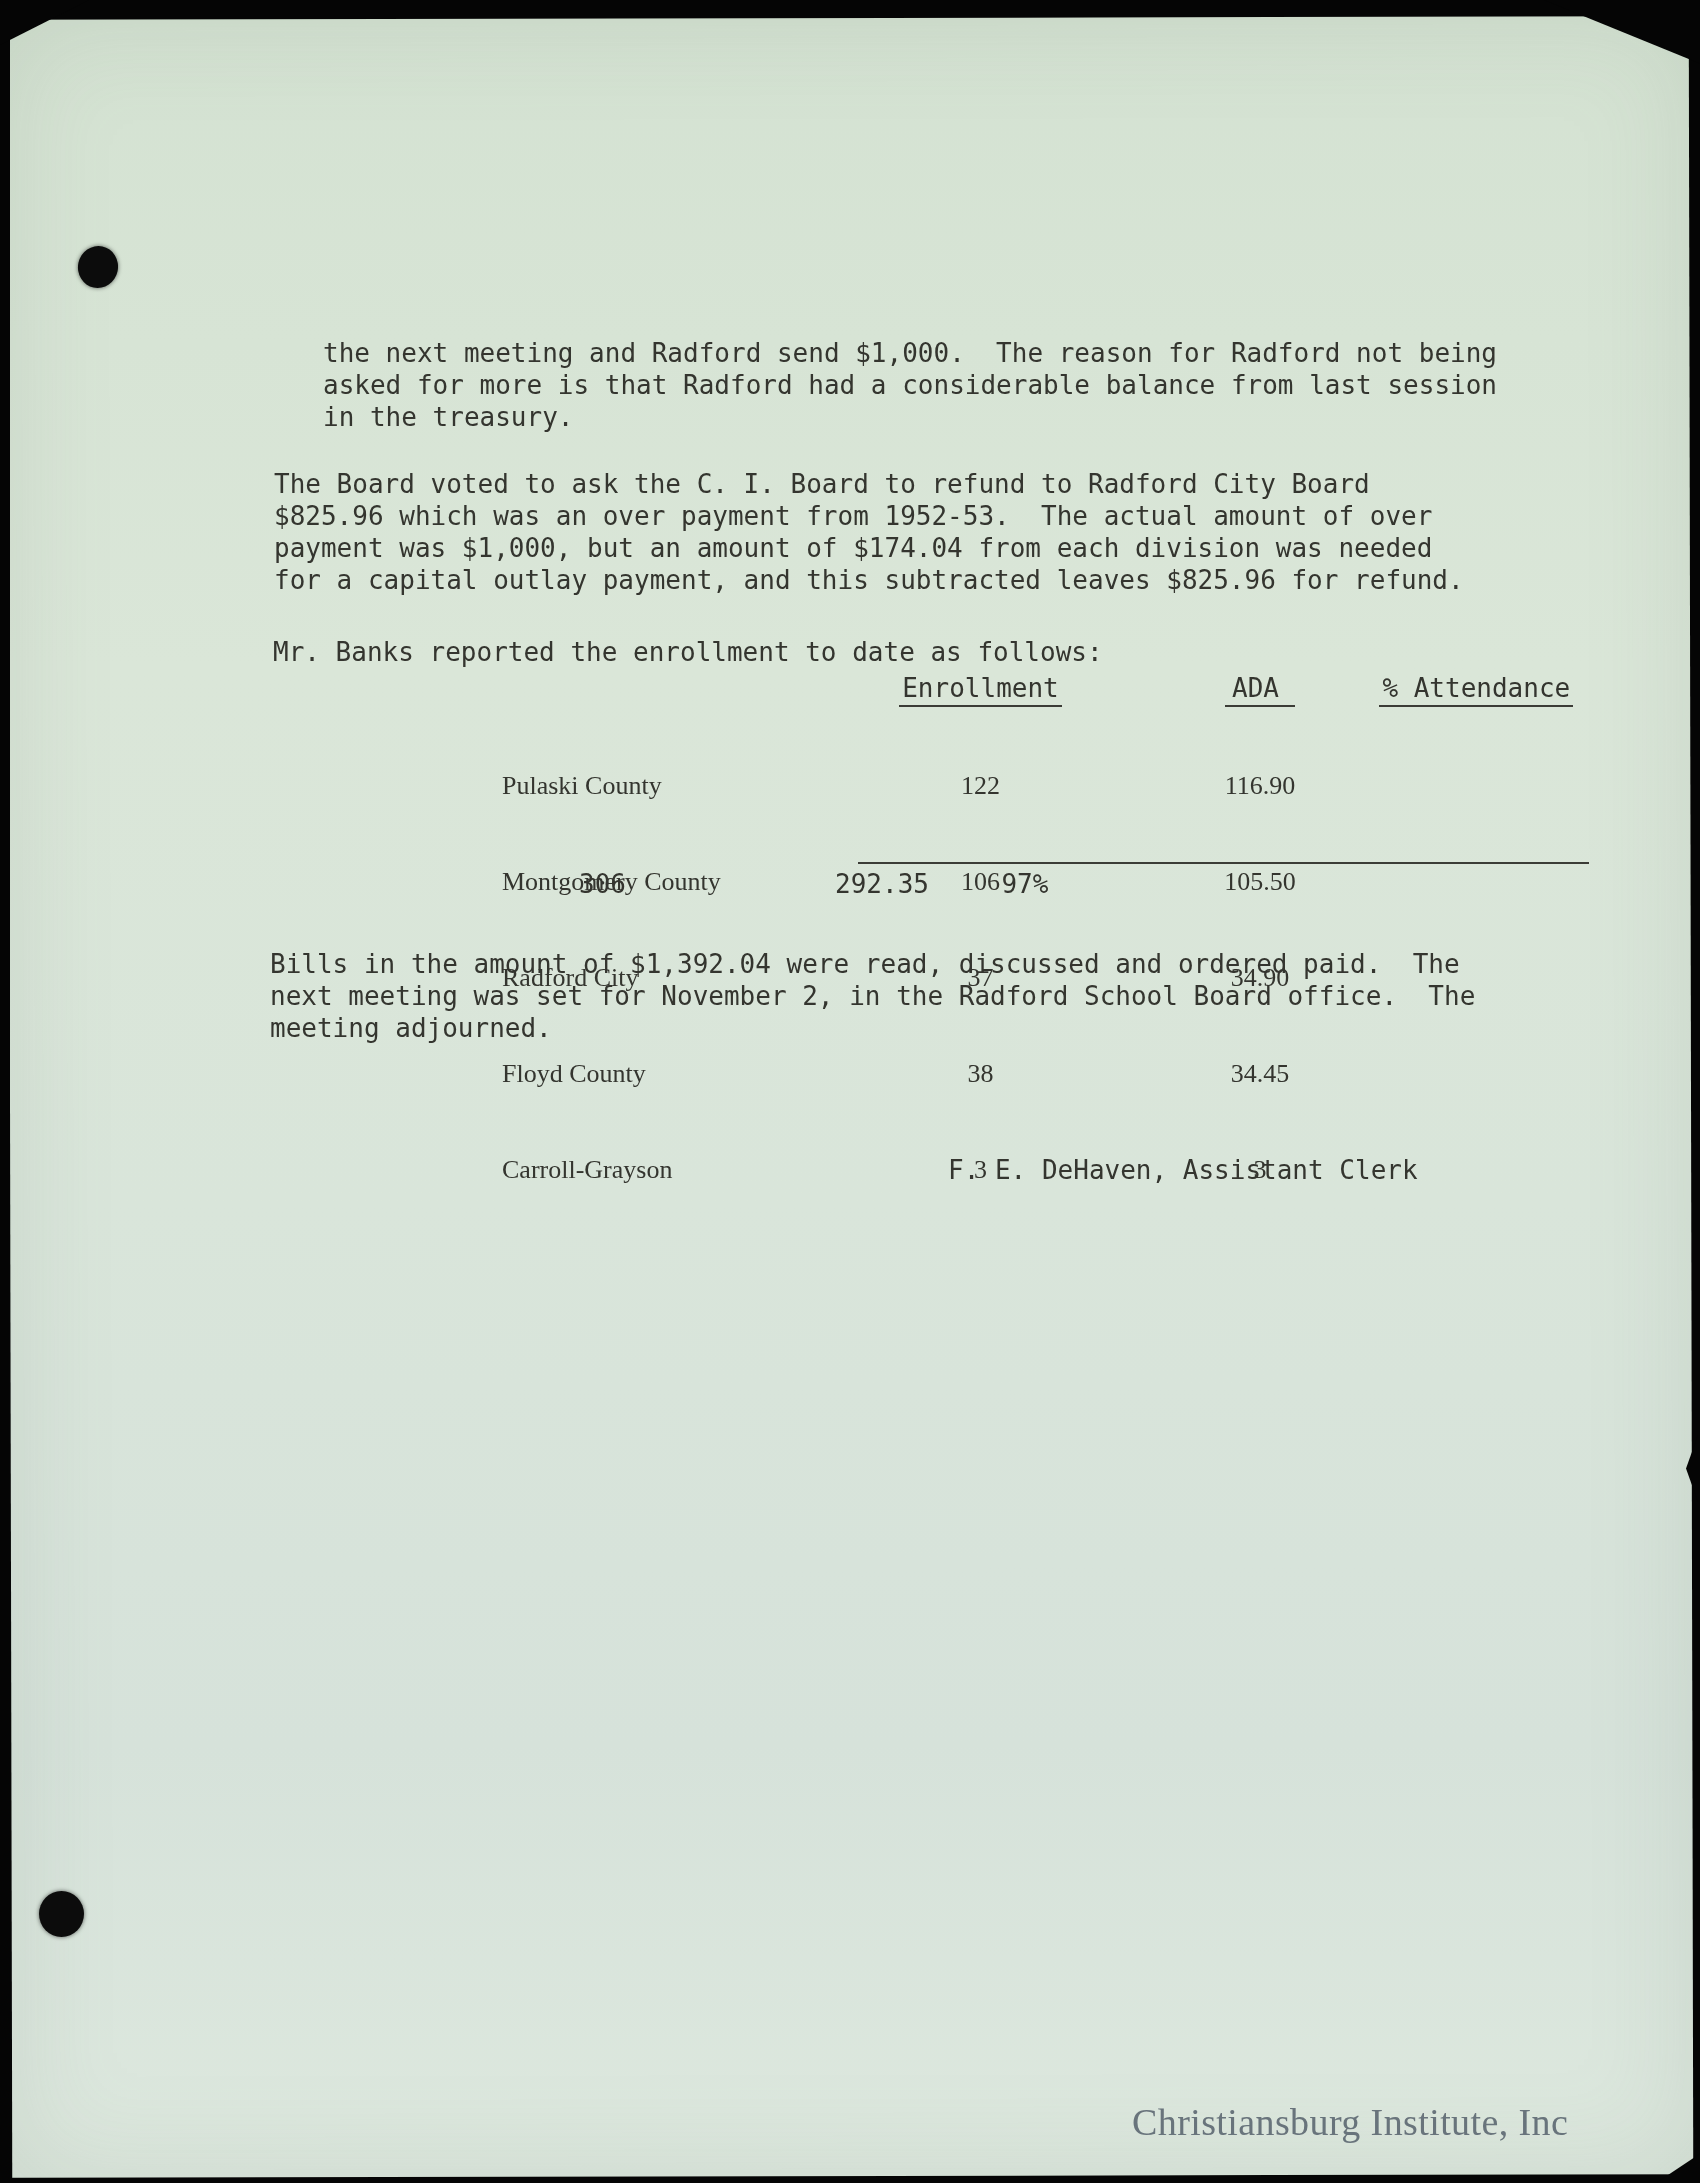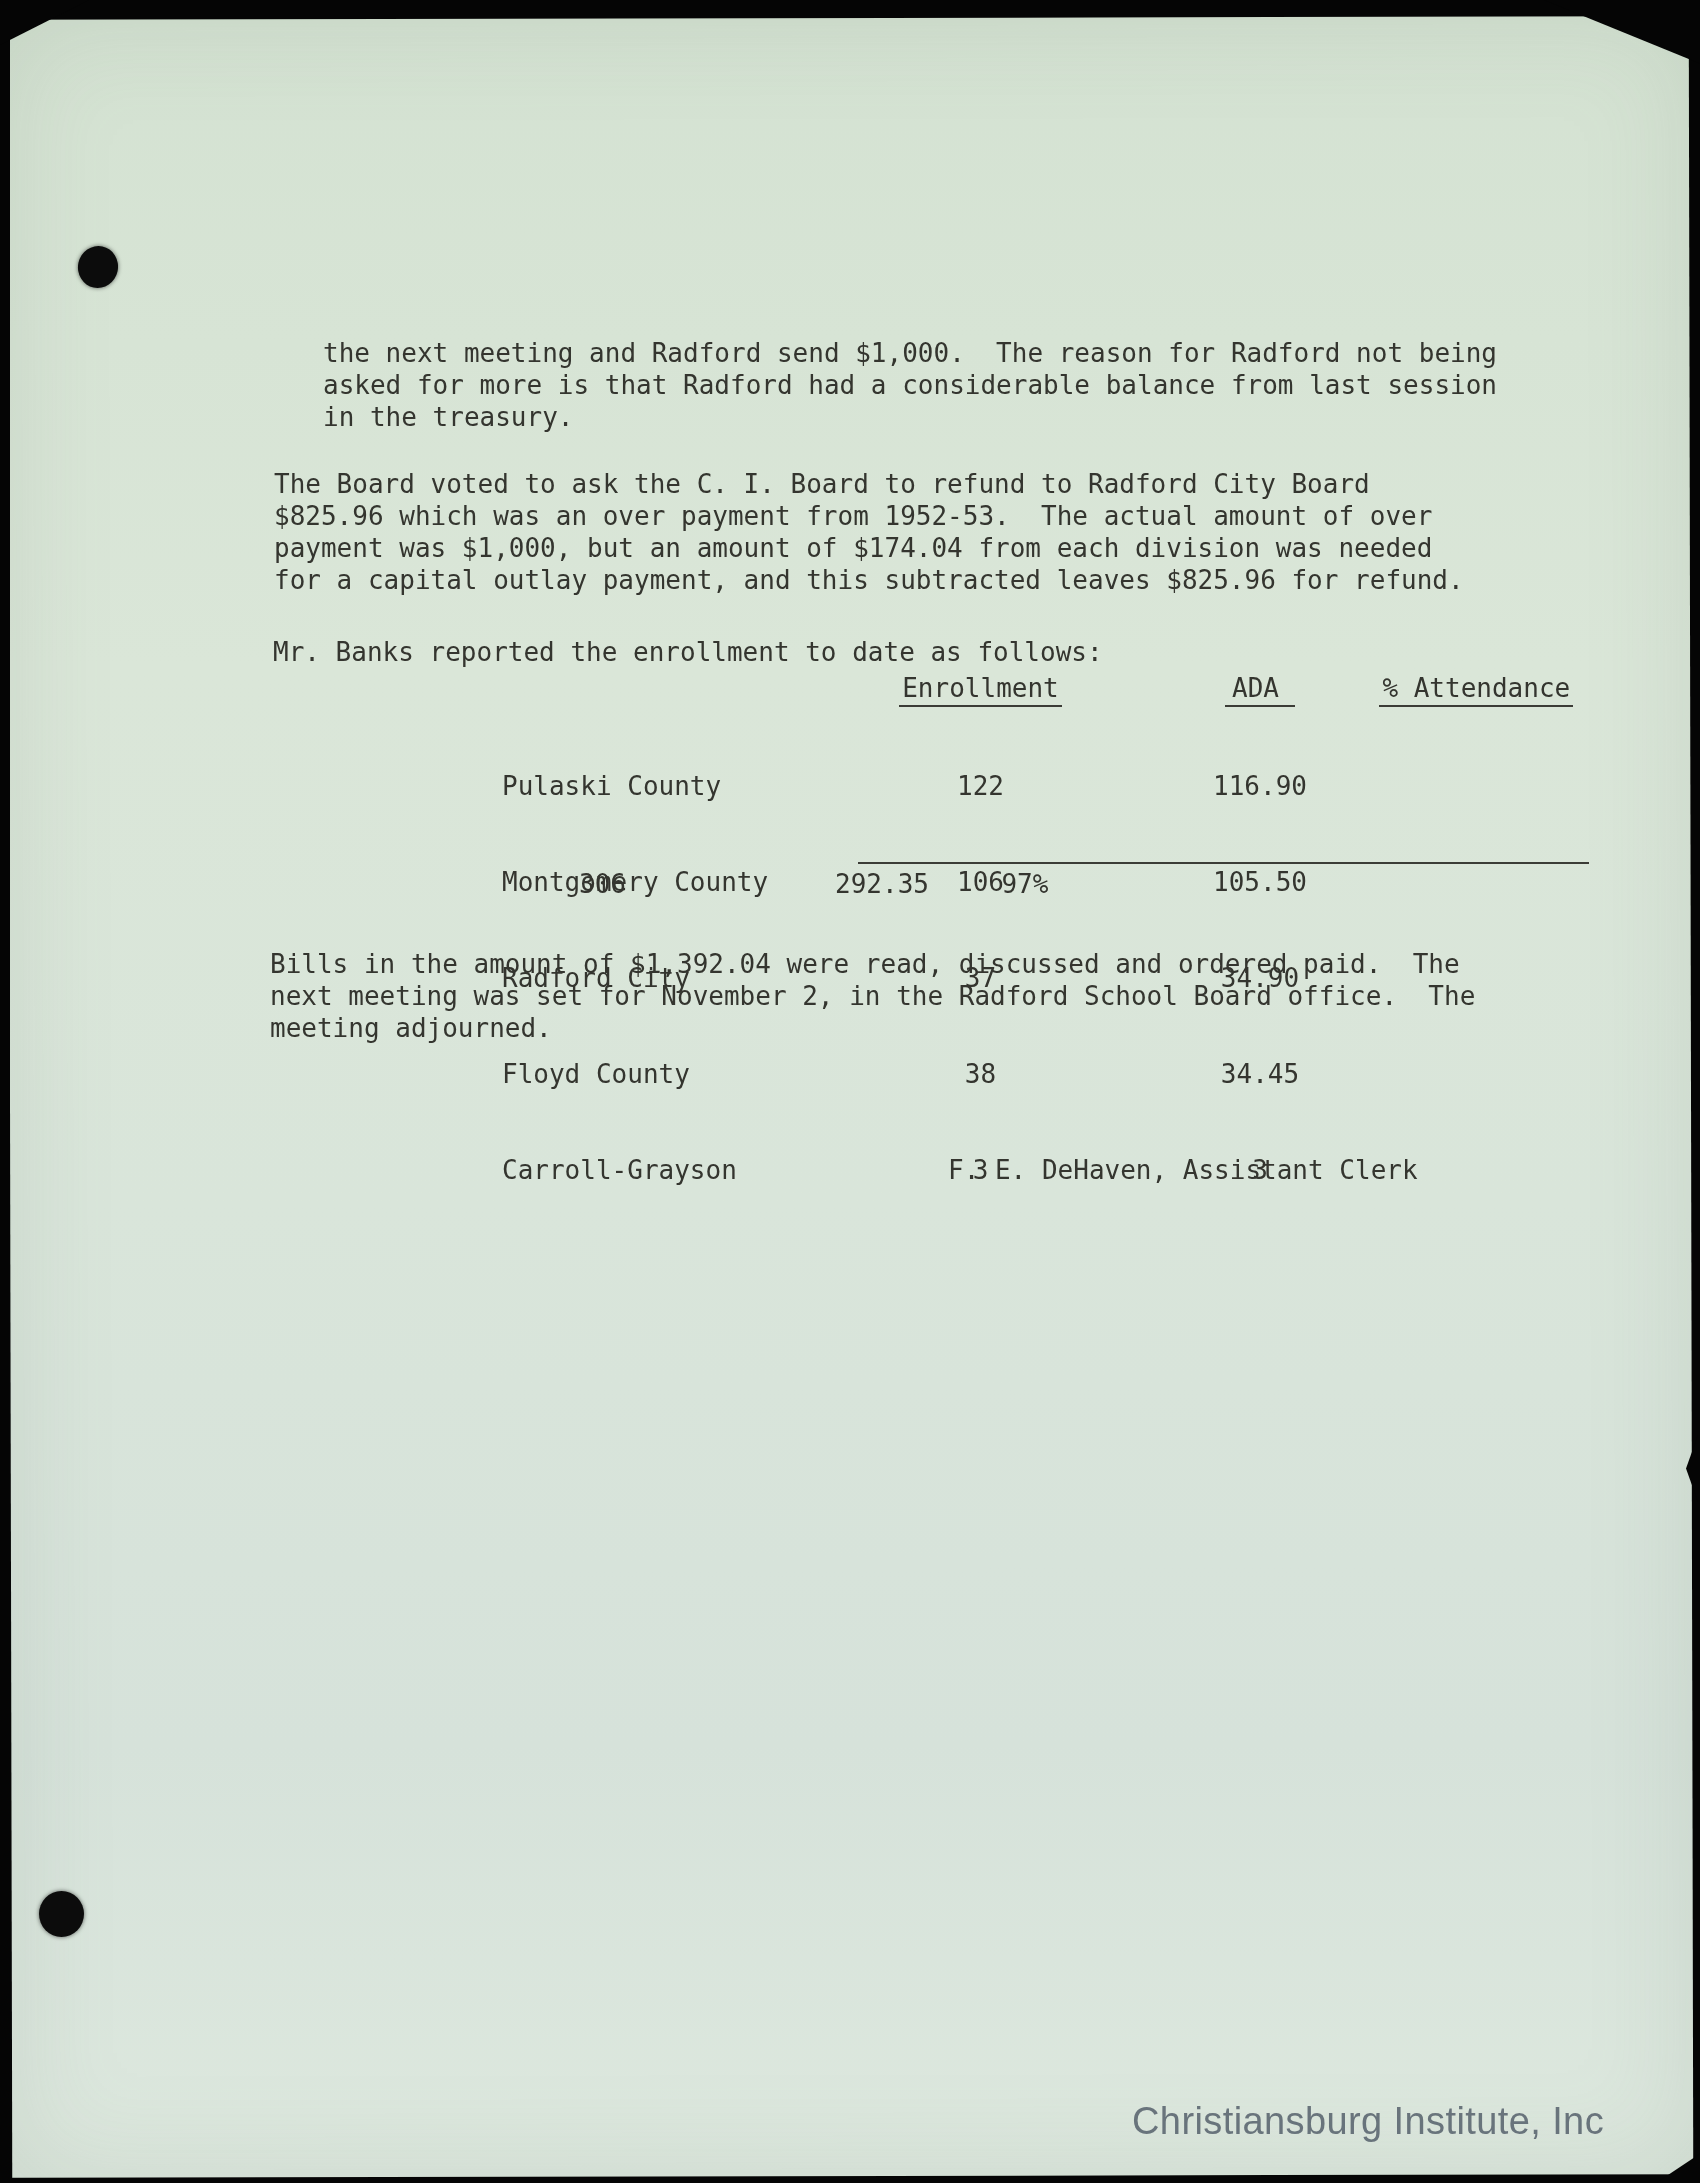--- a/index.html
+++ b/index.html
@@ -39,38 +39,38 @@
     font-size:26px;
     line-height:32px;
     white-space:pre;
     z-index:3;
     letter-spacing:0px;
   }
   .para{white-space:pre;}
 
   .tbl-header{left:502px;top:672px;display:flex;}
   .tbl-rows{left:502px;top:706px;}
-  .trow{display:flex;height:32px;}
+  .trow{display:flex;height:32px;font-family:Liberation Serif, serif;}
   .cell-name{width:378px;text-align:left;}
   .cell-enroll{width:201px;text-align:center;}
   .cell-gap1{width:82px;}
   .cell-ada{width:194px;text-align:center;}
   .cell-gap2{width:22.4px;}
   .cell-att{width:224px;text-align:left;}
   .hdr-underline{border-bottom:2.2px solid #3b3c36;display:inline-block;padding:0 3px 0.7px 3px;}
   .total-row{left:502px;top:868px;display:flex;}
   .total-name{padding-left:195px;}
   .rule{
     position:absolute;left:858px;top:862px;width:731px;height:2.2px;
     background:#3b3c36;z-index:3;
   }
   .signature{left:948px;top:1154px;}
   .watermark{
     position:absolute;left:1132px;top:2100px;
-    font-family:Liberation Sans, sans-serif;
+    font-family:Liberation Serif, serif;
     font-size:38px;color:rgba(92,103,113,0.9);
     z-index:4;white-space:pre;letter-spacing:0.4px;
   }
 </style>
 </head>
 <body>
 
 <div class="paper"></div>
 
 <div class="edge edge-top"></div>

